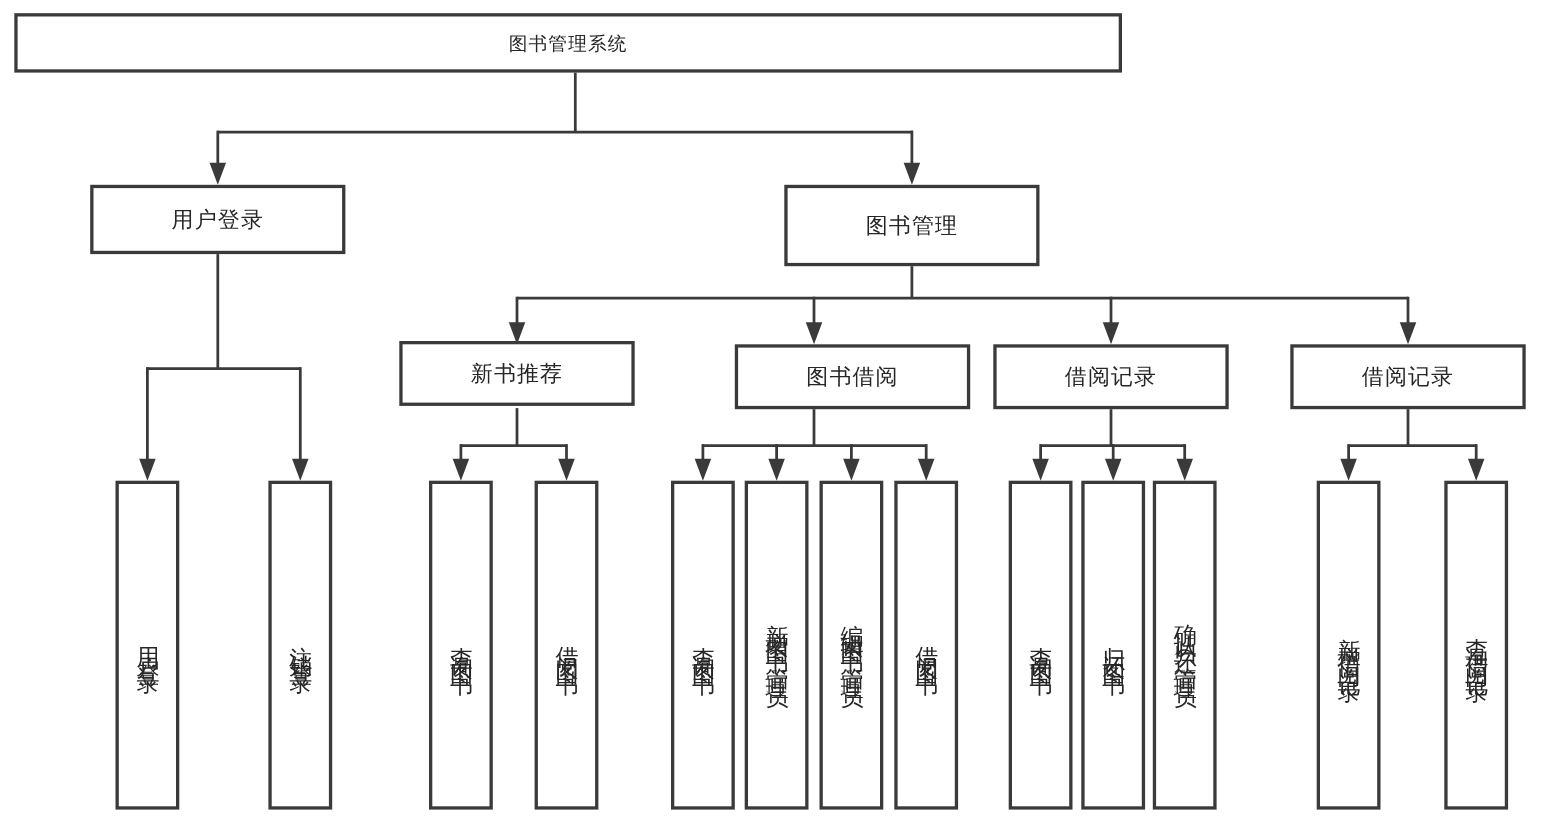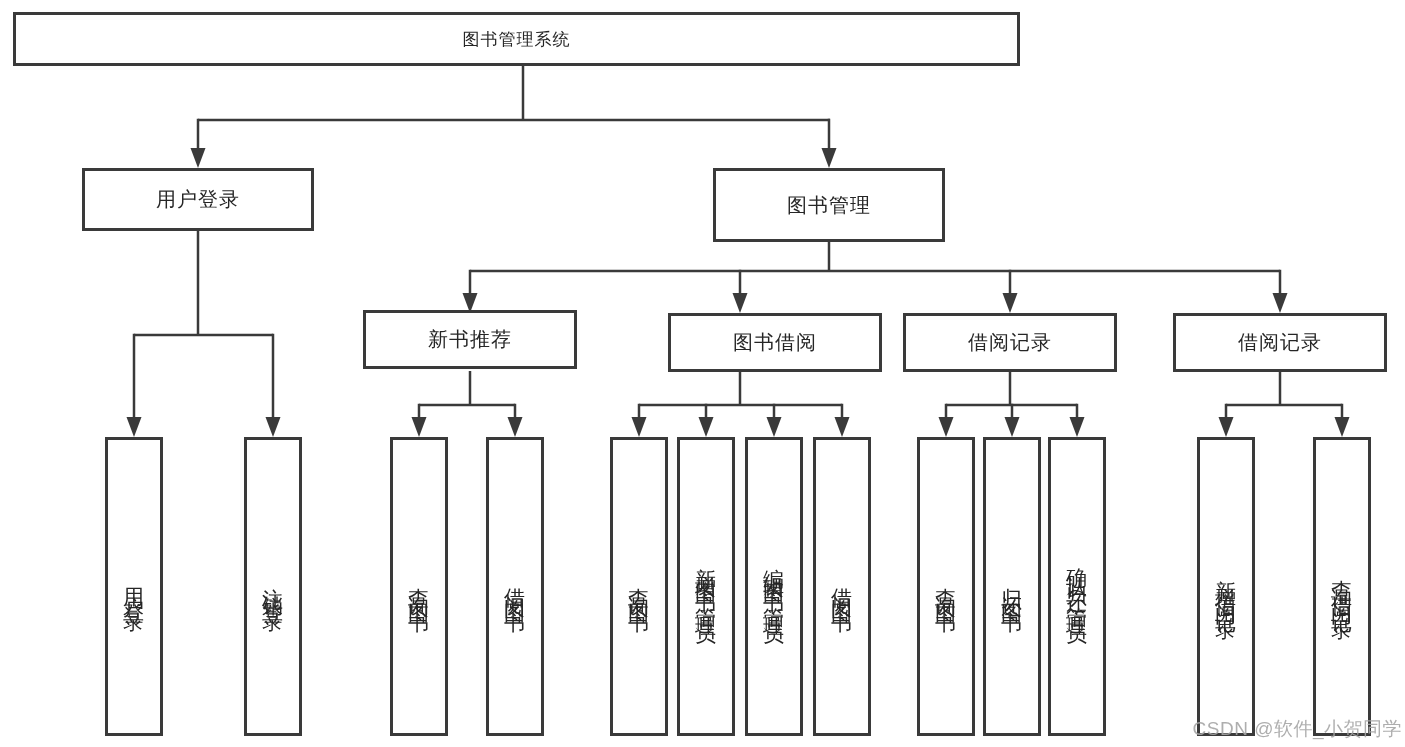--- a/index.html
+++ b/index.html
@@ -158,15 +158,14 @@
     <span>确认归还（管理员）</span>
   </div>
 
   <div class="box vbox" style="left:1197px; top:437px; width:58px; height:299px;">
     <span>新增借阅记录</span>
   </div>
   <div class="box vbox" style="left:1313px; top:437px; width:58px; height:299px;">
     <span>查询借阅记录</span>
   </div>
 
-  <div class="watermark">CSDN @软件_小贺同学</div>
 
 </div>
 
 </body></html>

